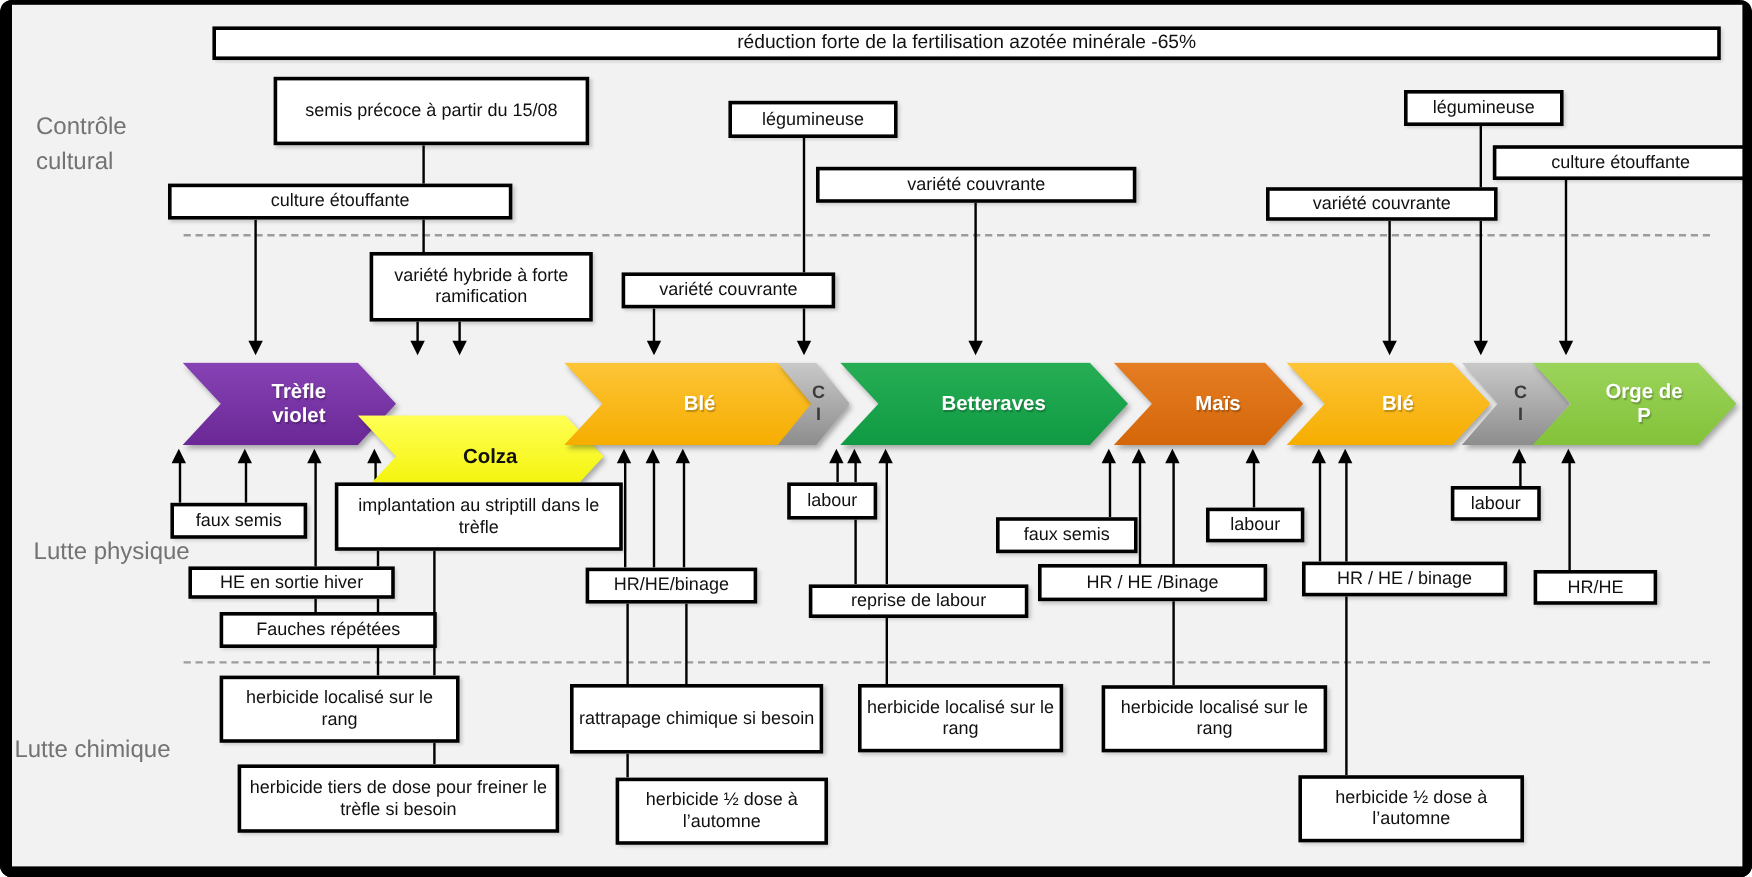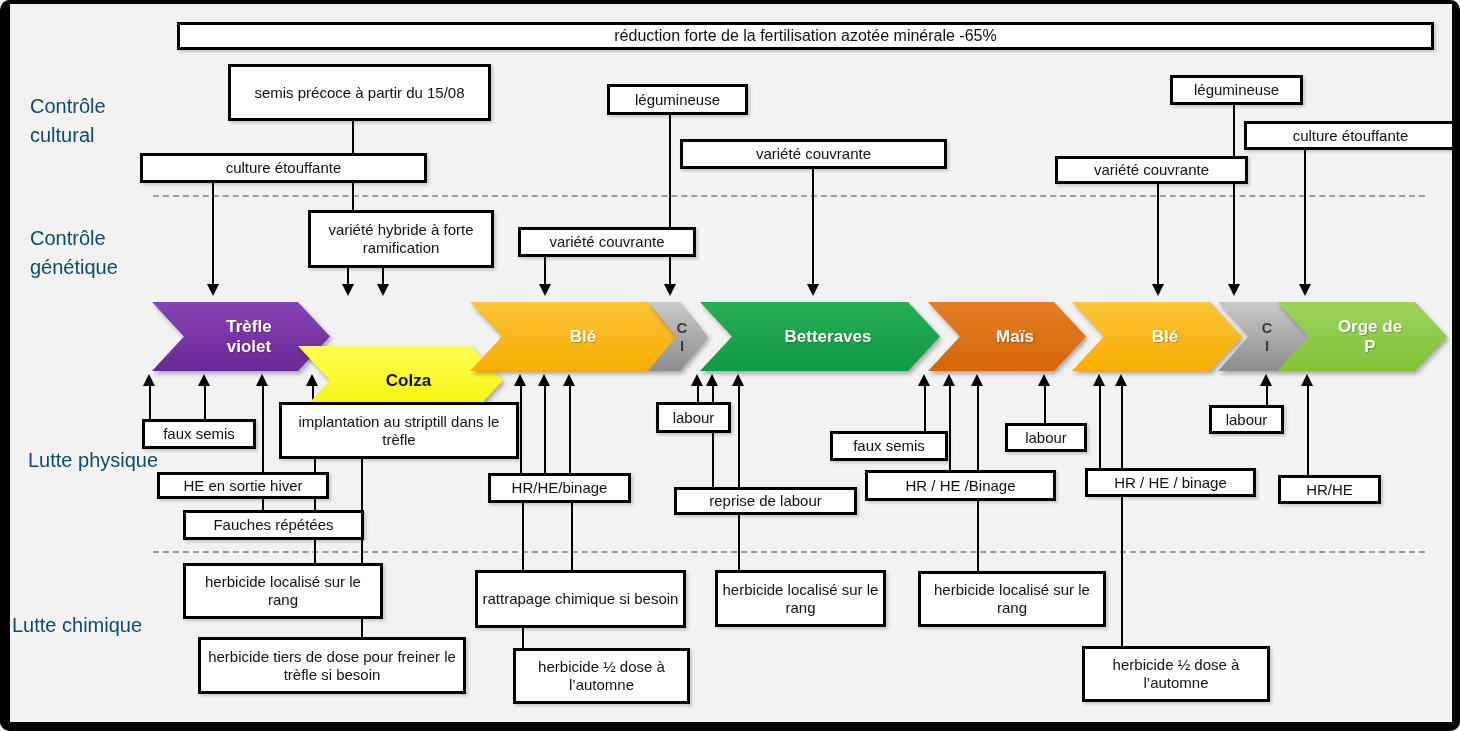--- a/index.html
+++ b/index.html
@@ -10,21 +10,21 @@
   }
   
   .fb{position:absolute;background:#000;z-index:40;}
   .fb.t{left:0;top:0;width:1460px;height:4px;}
   .fb.l{left:0;top:0;width:10px;height:731px;}
   .fb.r{left:1452px;top:0;width:8px;height:731px;}
   .fb.b{left:0;top:722px;width:1460px;height:9px;}
 
   .dash{position:absolute;left:153px;width:1272px;height:0;border-top:2px dashed #9c9c9c;z-index:1;}
 
-  .rl{position:absolute;font-size:20px;line-height:1.45;color:#0c4a6e;z-index:5;}
+  .rl{position:absolute;font-size:20px;line-height:1.45;color:#737373;z-index:5;}
   .rl.nw{white-space:nowrap;}
 
   .vl{position:absolute;width:2px;background:#000;z-index:2;}
   .au,.ad{position:absolute;width:0;height:0;border-left:6px solid transparent;border-right:6px solid transparent;z-index:3;}
   .au{border-bottom:12px solid #000;}
   .ad{border-top:12px solid #000;}
 
   .bx{
     position:absolute;background:#fff;border:3px solid #000;box-sizing:border-box;
     display:flex;align-items:center;justify-content:center;text-align:center;
@@ -52,21 +52,20 @@
 </style>
 </head>
 <body>
 
 <div id="stage">
 
   <div class="dash" style="top:195px"></div>
   <div class="dash" style="top:551px"></div>
 
   <div class="rl" style="left:30px;top:92px;width:105px">Contrôle cultural</div>
-  <div class="rl" style="left:30px;top:224px;width:110px">Contrôle génétique</div>
   <div class="rl nw" style="left:28px;top:446px">Lutte physique</div>
   <div class="rl nw" style="left:12px;top:611px">Lutte chimique</div>
 
   <div class="vl" style="left:212px;top:183px;height:104px"></div>
   <div class="ad" style="left:207px;top:284px"></div>
   <div class="vl" style="left:352px;top:121px;height:90px"></div>
   <div class="vl" style="left:347px;top:267px;height:20px"></div>
   <div class="ad" style="left:342px;top:284px"></div>
   <div class="vl" style="left:382px;top:267px;height:20px"></div>
   <div class="ad" style="left:377px;top:284px"></div>

